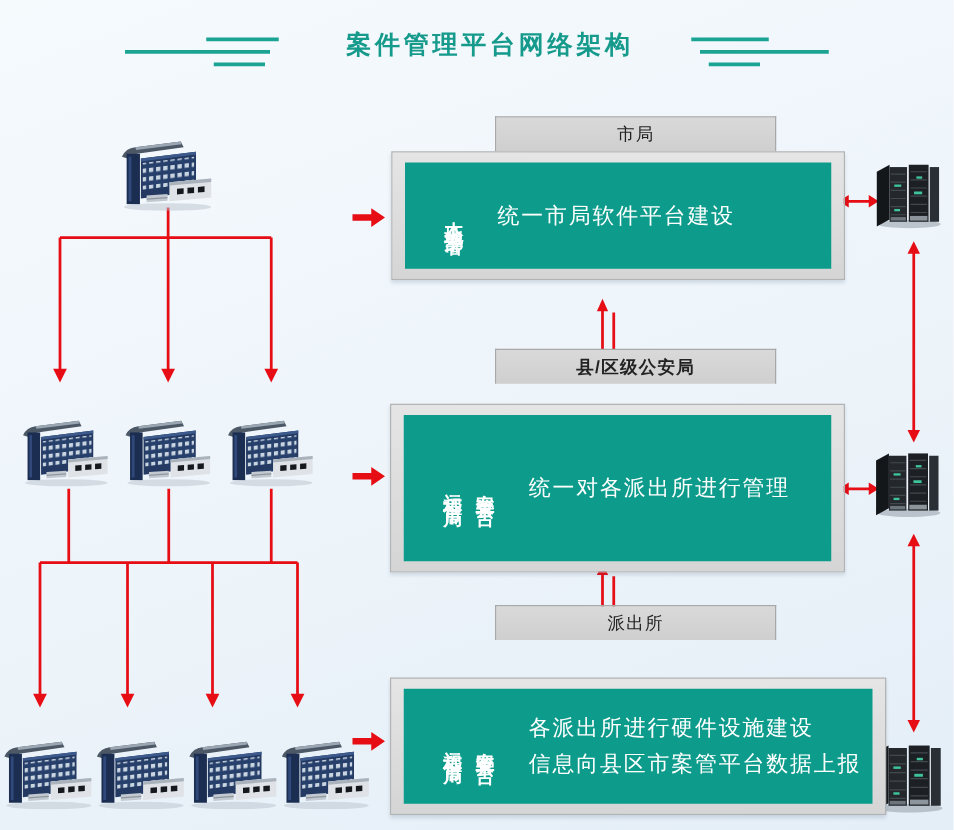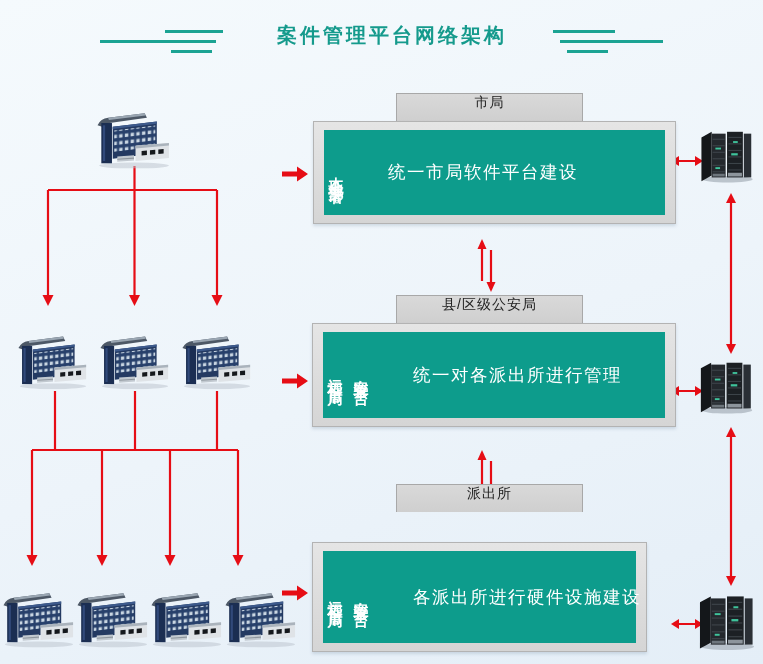--- a/index.html
+++ b/index.html
@@ -16,45 +16,45 @@
   }
   .deco{position:absolute;height:3px;background:#1ba393;}
   .dl1{left:165px;top:30px;width:58px;}
   .dl2{left:100px;top:40px;width:116px;}
   .dl3{left:171px;top:50px;width:41px;}
   .dr1{left:553px;top:30px;width:62px;}
   .dr2{left:560px;top:40px;width:103px;}
   .dr3{left:567px;top:50px;width:41px;}
   
   .tab{
-    position:absolute;width:187px;height:28px;left:396px;
+    position:absolute;width:225px;height:28px;left:396px;
     background:linear-gradient(#d9d9d9,#cfcfcf);
     border:1px solid #a8a8a8;border-bottom:none;
-    display:flex;justify-content:center;
+    display:flex;align-items:center;justify-content:center;
     font-size:14px;color:#222;letter-spacing:1px;box-sizing:border-box;
   }
   .panel{
     position:absolute;background:linear-gradient(#e5e5e5,#d5d5d5);
     border:1px solid #b3b3b3;box-sizing:border-box;
     box-shadow:0 2px 3px rgba(60,90,120,.18);
   }
   .teal{
     position:absolute;inset:8px 10px;background:#0d9c8c;
-    display:flex;align-items:center;padding-left:4px;box-sizing:border-box;gap:16px;
+    display:flex;align-items:center;padding-left:30px;box-sizing:border-box;
   }
   .side-labels{display:flex;flex-direction:row;gap:9px;}
   .vlabel{
     writing-mode:vertical-rl;text-orientation:upright;
     color:#fff;font-size:15px;font-weight:bold;letter-spacing:4px;line-height:17px;
   }
   .content{margin-left:27px;color:#fff;}
   .content p{margin:0;font-size:17.5px;letter-spacing:1.5px;line-height:29px;white-space:nowrap;}
   .tab1{top:93px;}  .panel1{left:313px;top:121px;width:363px;height:103px;}
-  .tab2{top:295px;} .panel2{left:312px;top:323px;width:364px;height:104px;}
-  .tab3{top:484px;} .panel3{left:312px;top:542px;width:335px;height:110px;}
+  .tab2{top:279px;font-weight:bold;} .panel2{left:312px;top:323px;width:364px;height:135px;}
+  .tab3{top:484px;} .panel3{left:312px;top:542px;width:397px;height:110px;}
   
   .icon{position:absolute;}
   .icon svg{width:100%;height:100%;display:block;}
   .bldg-r1{left:96px;top:112px;width:76px;height:57px;}
   .bldg-r2a{left:17px;top:333px;width:72px;height:59px;}
   .bldg-r2b{left:99px;top:333px;width:72px;height:59px;}
   .bldg-r2c{left:181px;top:333px;width:72px;height:59px;}
   .bldg-r3a{left:2px;top:591px;width:74px;height:58px;}
   .bldg-r3b{left:76px;top:591px;width:74px;height:58px;}
   .bldg-r3c{left:150px;top:591px;width:74px;height:58px;}
@@ -284,18 +284,19 @@
       <span>派出所</span>
     </div>
     <div class="panel panel3">
       <div class="teal">
         <div class="side-labels">
           <span class="vlabel">远程市局</span>
           <span class="vlabel">案管平台</span>
         </div>
         <div class="content">
           <p>各派出所进行硬件设施建设</p>
+          <p>信息向县区市案管平台数据上报</p>
         </div>
       </div>
     </div>
   </section>
 
 </div>
 
 </body></html>

